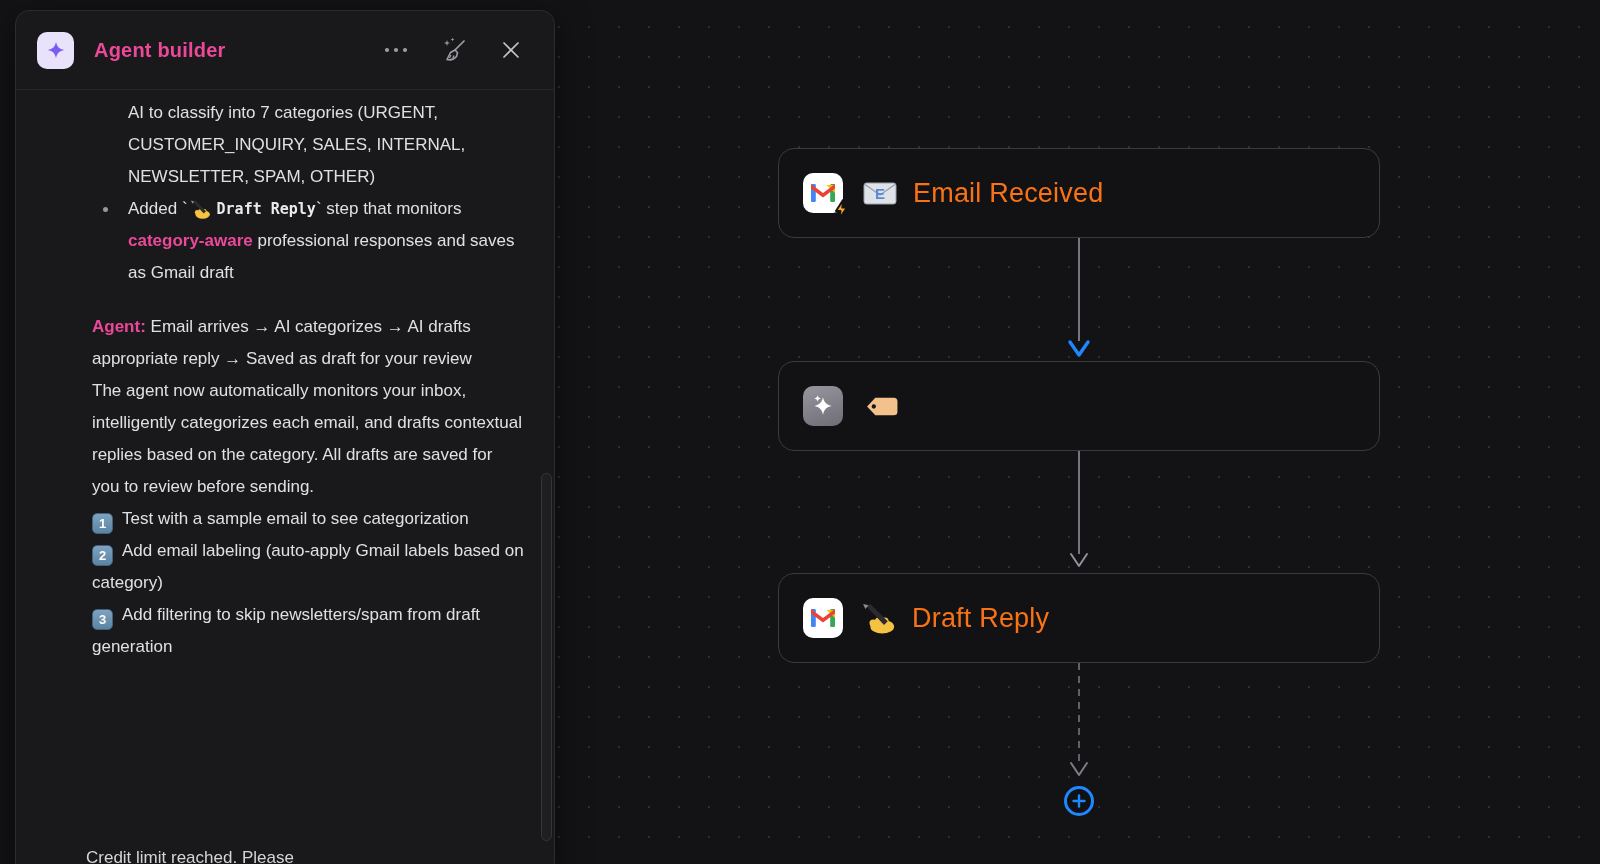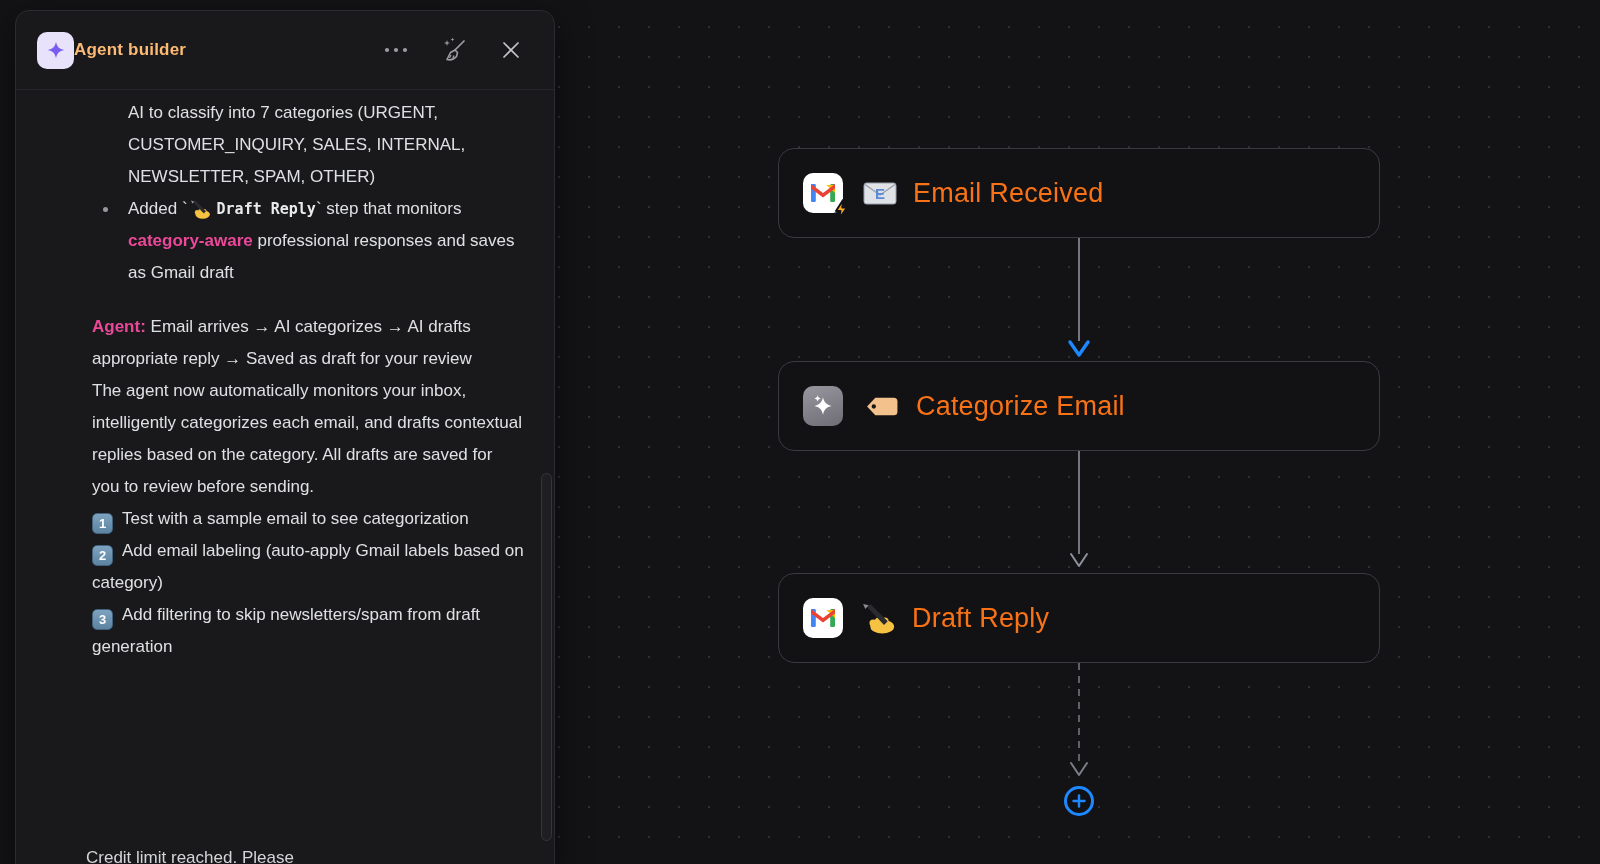--- a/index.html
+++ b/index.html
@@ -34,21 +34,21 @@
     position:absolute;left:15px;top:10px;width:540px;height:860px;box-sizing:border-box;
     background:#19191b;border:1px solid #2c2c30;border-radius:14px 14px 0 0;
     box-shadow:0 10px 34px rgba(0,0,0,.5);
   }
   .panel-header{
     height:79px;display:flex;align-items:center;box-sizing:border-box;
     padding:0 28px 0 21px;border-bottom:1px solid #27272b;
   }
   .agent-badge{width:37px;height:37px;border-radius:10px;background:#e8e3fb;
     display:flex;align-items:center;justify-content:center;flex:0 0 auto;}
-  .panel-title{font-size:17px;font-weight:600;color:#fdba74;letter-spacing:.2px;}
+  .panel-title{margin-left:20px;font-size:20px;font-weight:600;color:#ec4899;letter-spacing:.2px;}
   .hdr-actions{margin-left:auto;display:flex;align-items:center;gap:24px;}
   .iconbtn{background:none;border:none;padding:4px;cursor:pointer;line-height:0;}
   .panel-body{position:relative;height:calc(100% - 79px);overflow:hidden;}
   .chat{margin:7px 0 16px 76px;width:432px;font-size:17px;line-height:32px;color:#dfe0e3;}
   .chat b{color:#ec4899;font-weight:700;}
   .bullet-item{position:relative;padding-left:36px;}
   .bullet-item.dot::before{
     content:"";position:absolute;left:11px;top:14px;width:5px;height:5px;border-radius:50%;background:#97979d;
   }
   .para{margin:0;}
@@ -119,21 +119,20 @@
           <path d="M12 4 C12.9 8.6 15.4 11.1 20 12 C15.4 12.9 12.9 15.4 12 20 C11.1 15.4 8.6 12.9 4 12 C8.6 11.1 11.1 8.6 12 4 Z" fill="#ffffff"></path>
           <path d="M7 2 C7.35 3.7 8.3 4.65 10 5 C8.3 5.35 7.35 6.3 7 8 C6.65 6.3 5.7 5.35 4 5 C5.7 4.65 6.65 3.7 7 2 Z" fill="#ffffff"></path>
         </svg>
       </div>
       <span class="node-emoji">
         <svg width="37" height="25" viewBox="0 0 36 24">
           <path d="M4,12 L12,3.5 H30 Q33.5,3.5 33.5,7 V17 Q33.5,20.5 30,20.5 H12 Z" fill="#f2c18c"></path>
           <circle cx="10.5" cy="12" r="2.1" fill="#17171a"></circle>
         </svg>
       </span>
-      <span class="node-title">Categorize Email</span>
     </div>
 
     <div class="node" style="top:573px;">
       <div class="tile tile-white">
         <svg width="24" height="18" viewBox="0 0 24 18">
           <rect x="0" y="0" width="4.8" height="18" rx="1.2" fill="#4285f4"></rect>
           <rect x="19.2" y="0" width="4.8" height="18" rx="1.2" fill="#34a853"></rect>
           <polygon points="15.5,1 24,1 24,9" fill="#fbbc04"></polygon>
           <polygon points="0,0 12,9 24,0 24,4.6 12,13.6 0,4.6" fill="#ea4335"></polygon>
         </svg>

